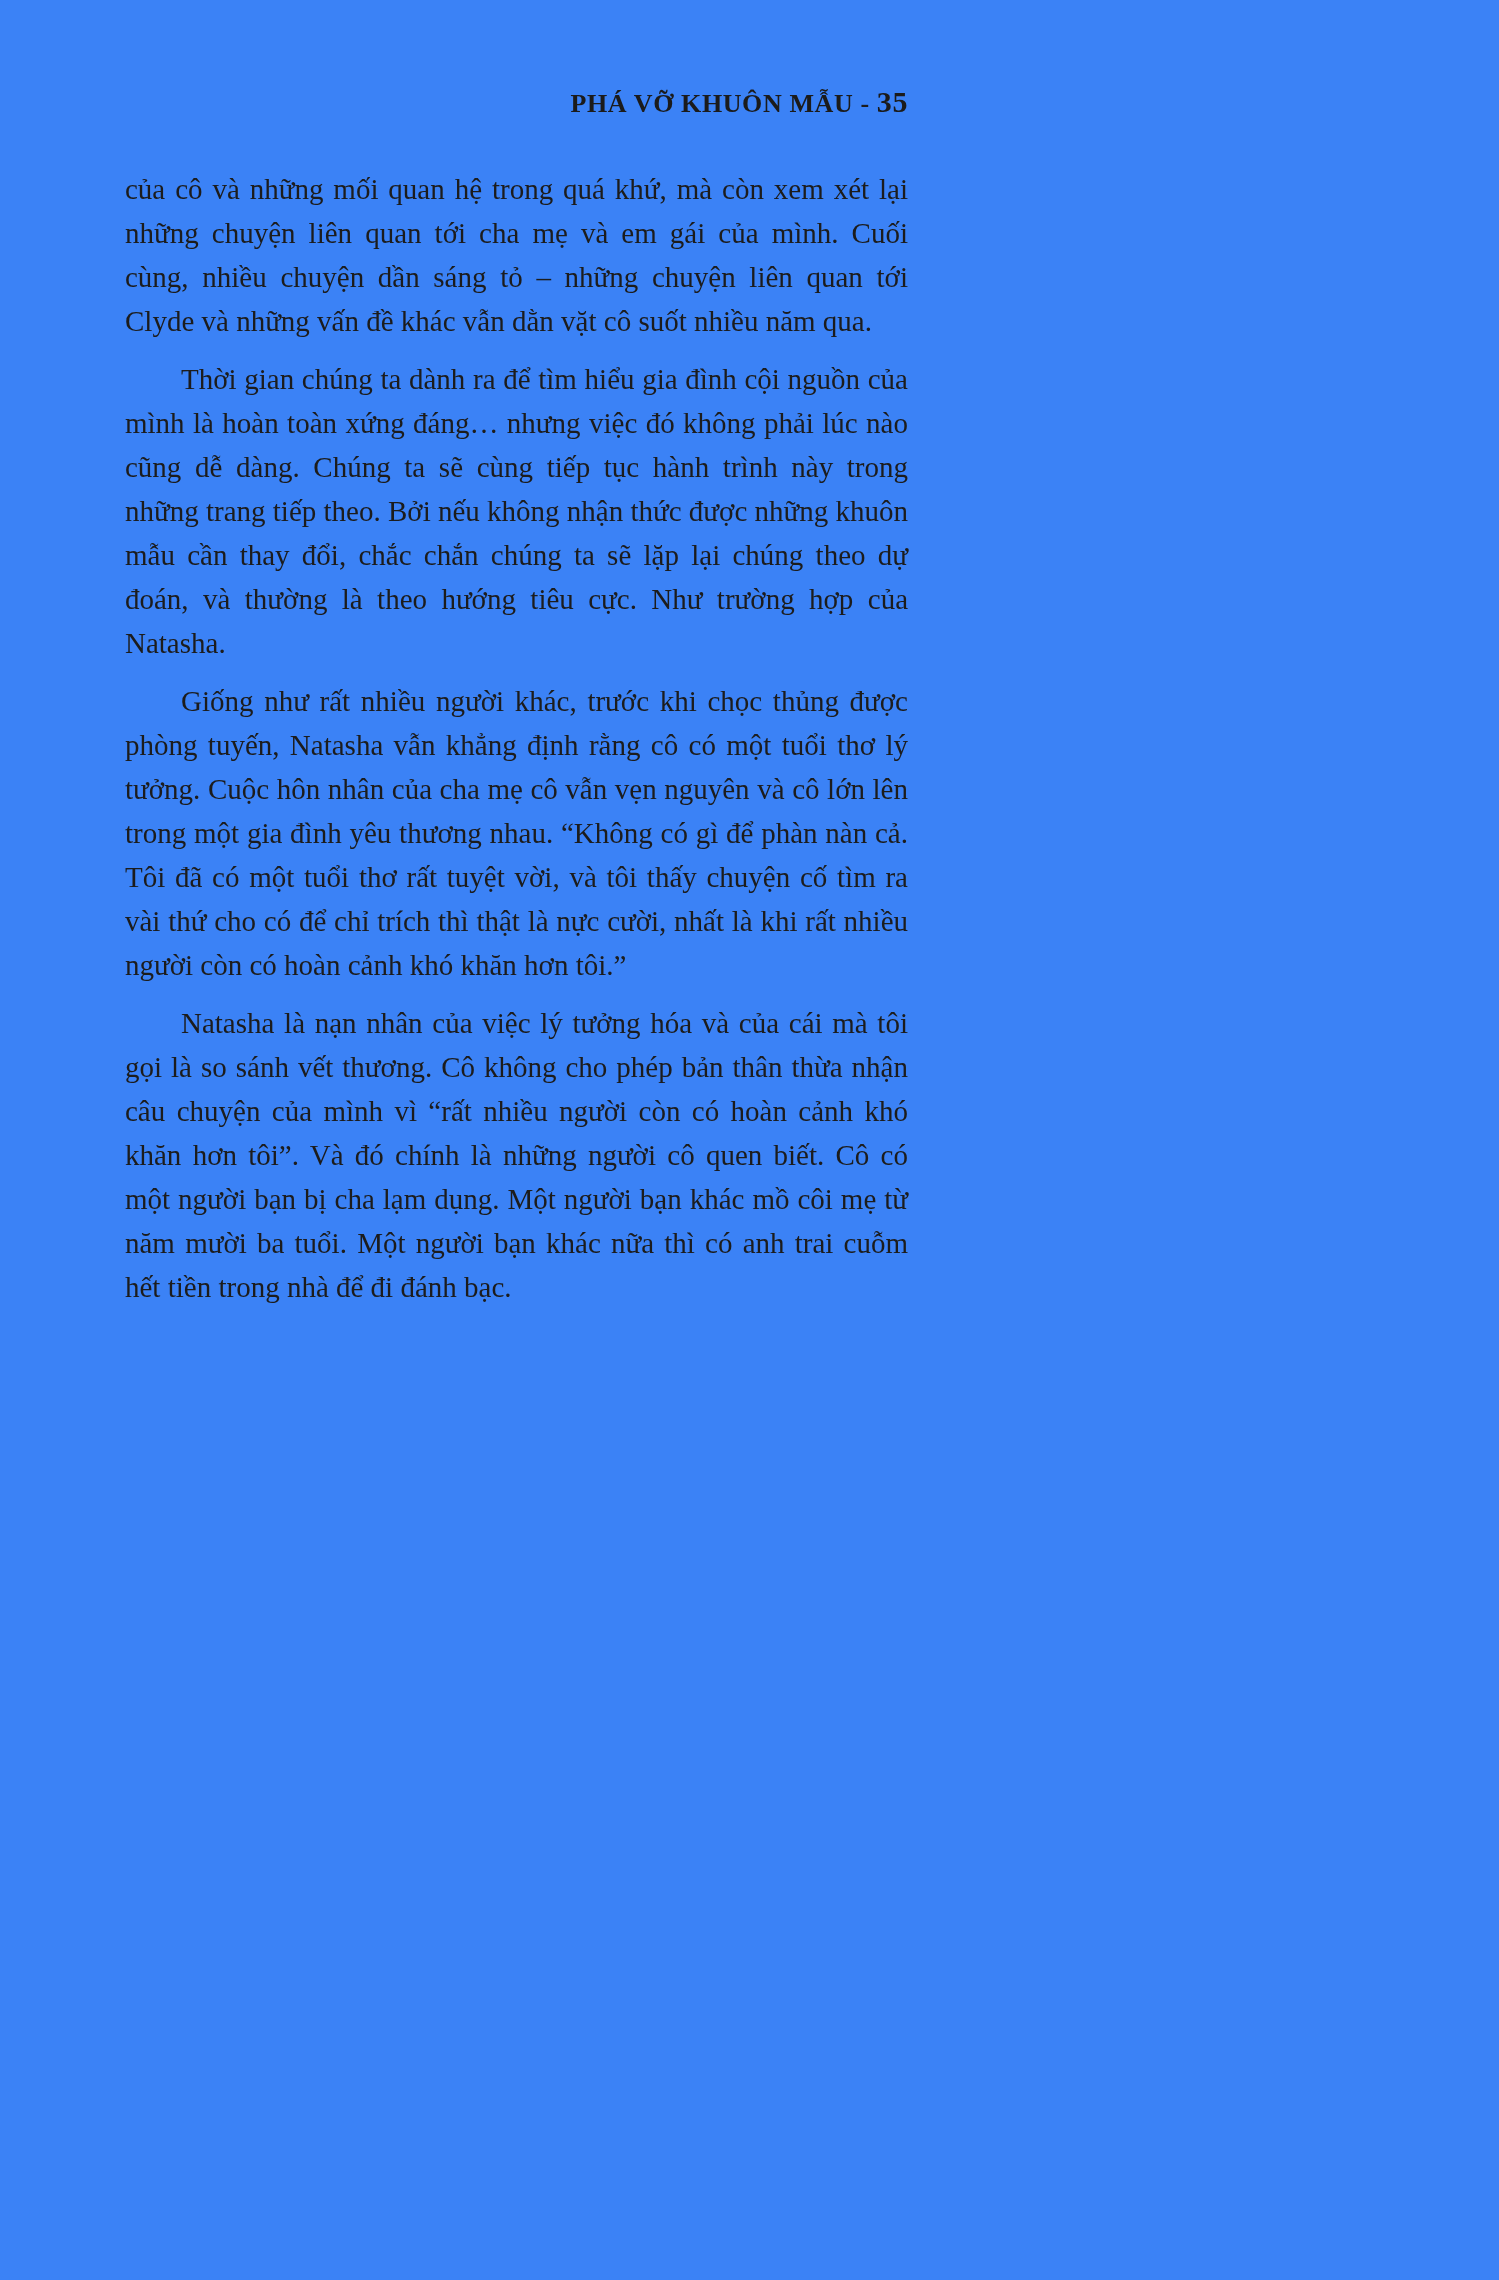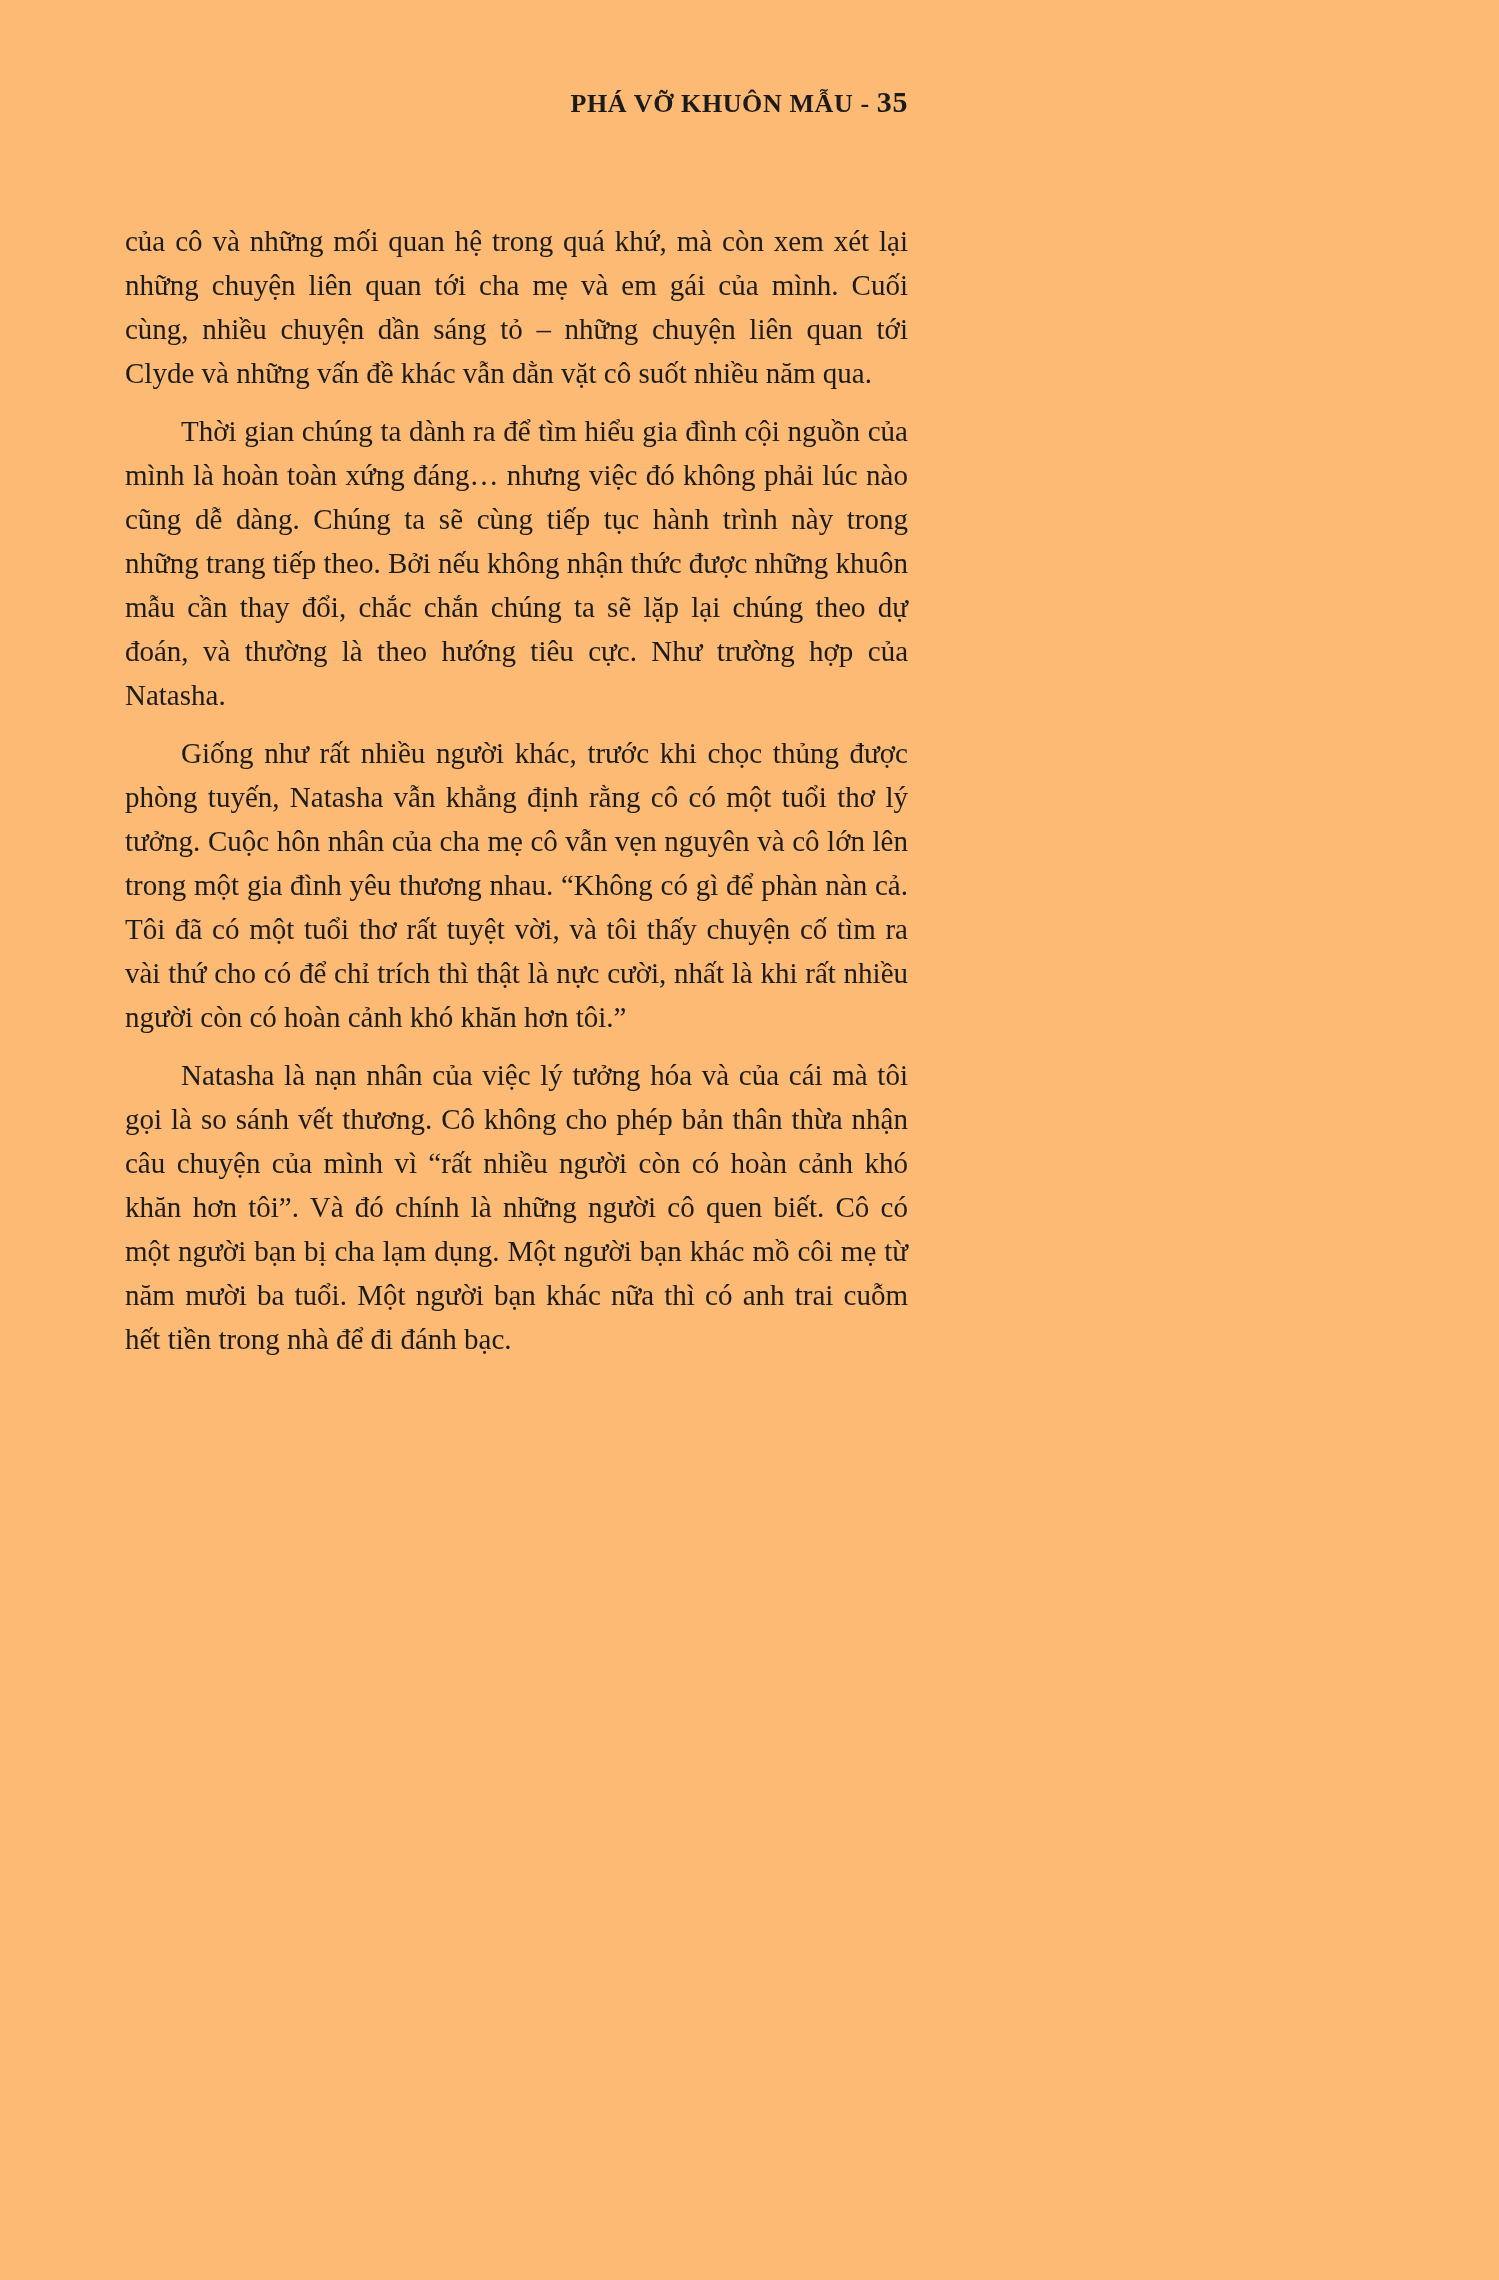--- a/index.html
+++ b/index.html
@@ -4,21 +4,21 @@
 <style>
   html, body {
     margin: 0;
     padding: 0;
     background: #ffffff;
   }
   .page {
     position: relative;
     width: 1499px;
     height: 2280px;
-    background: #fdba74;
+    background: #3b82f6;
     font-family: "Liberation Serif", "DejaVu Serif", serif;
     color: #1c1c1c;
     overflow: hidden;
   }
   .text-block {
     position: absolute;
     left: 125px;
     top: 85px;
     width: 783px;
   }
@@ -27,21 +27,21 @@
     font-weight: bold;
     font-size: 26px;
     letter-spacing: 0.6px;
     color: #1b1b1b;
     white-space: nowrap;
   }
   .running-head .page-number {
     font-size: 30px;
   }
   .page-body {
-    margin-top: 100px;
+    margin-top: 48px;
   }
   .page-body p {
     margin: 0 0 14px 0;
     font-size: 29px;
     line-height: 44px;
     text-align: justify;
     text-justify: inter-word;
     color: #1c1c1c;
   }
   .page-body p.indent {

